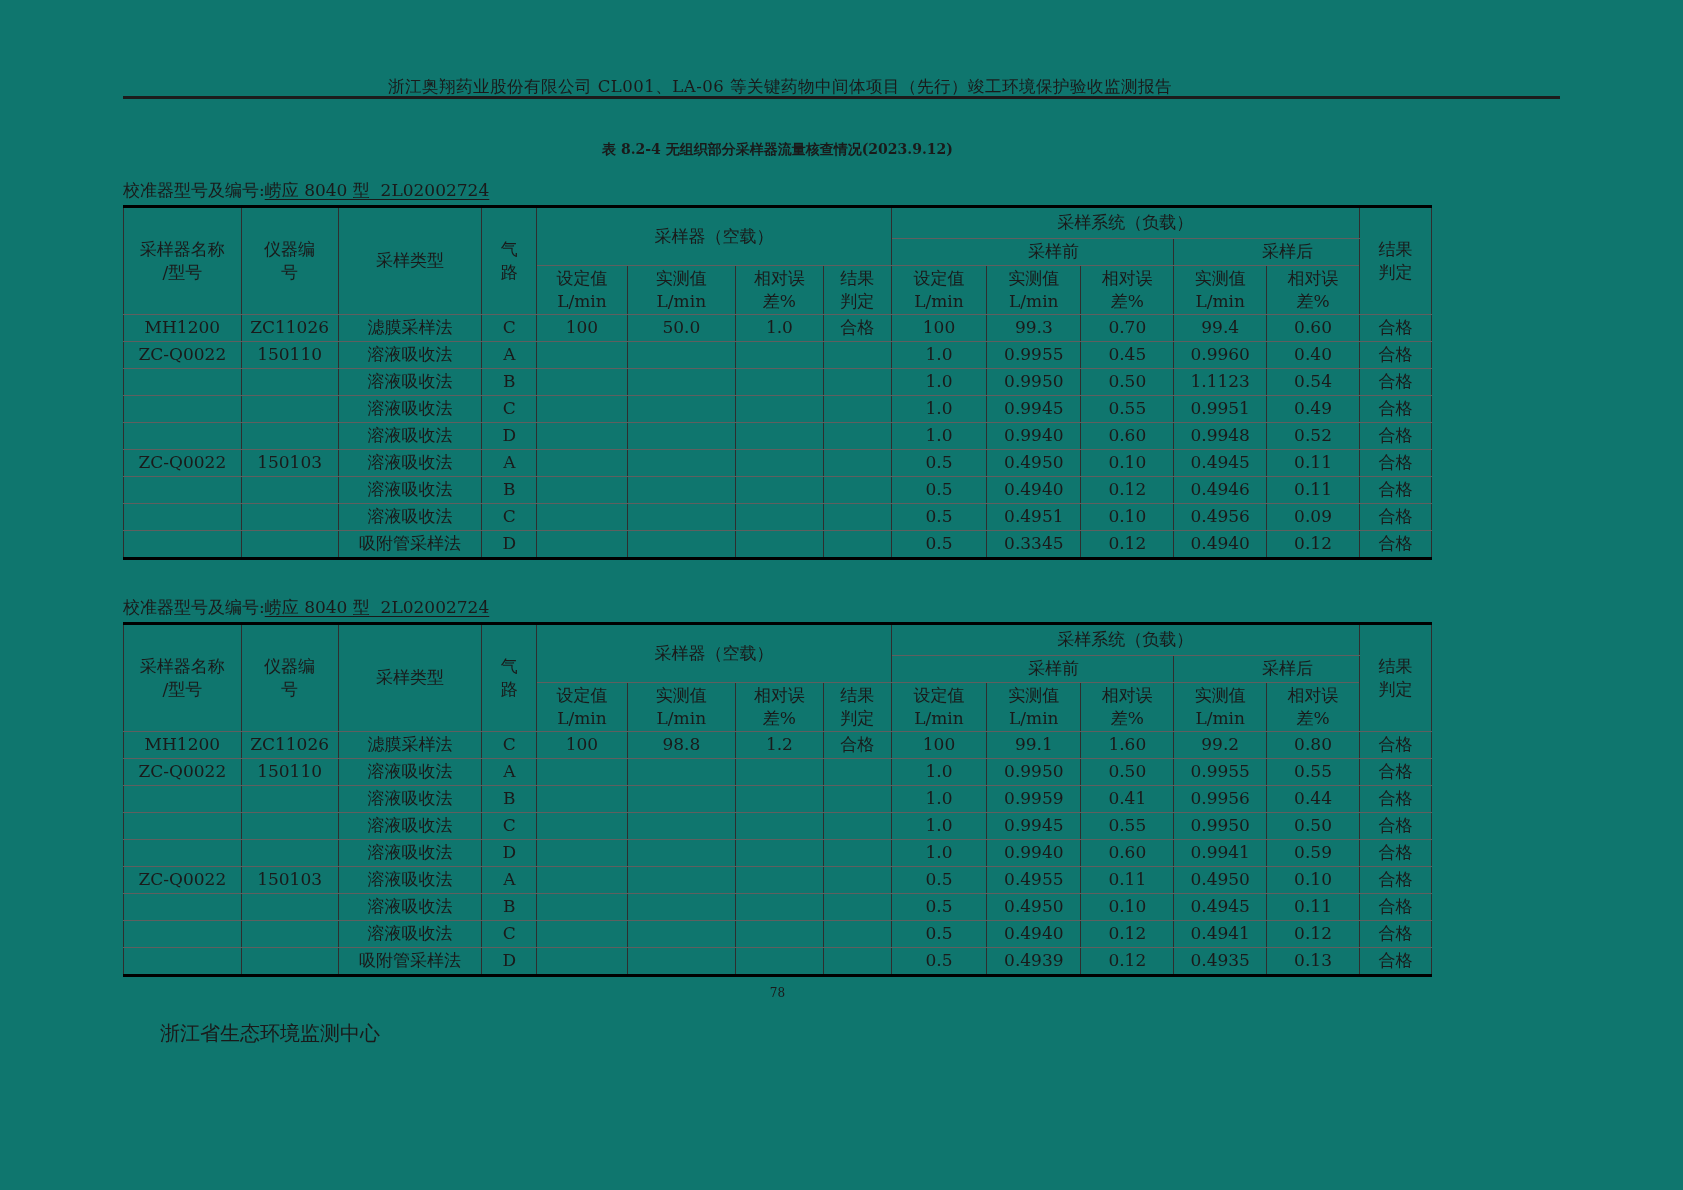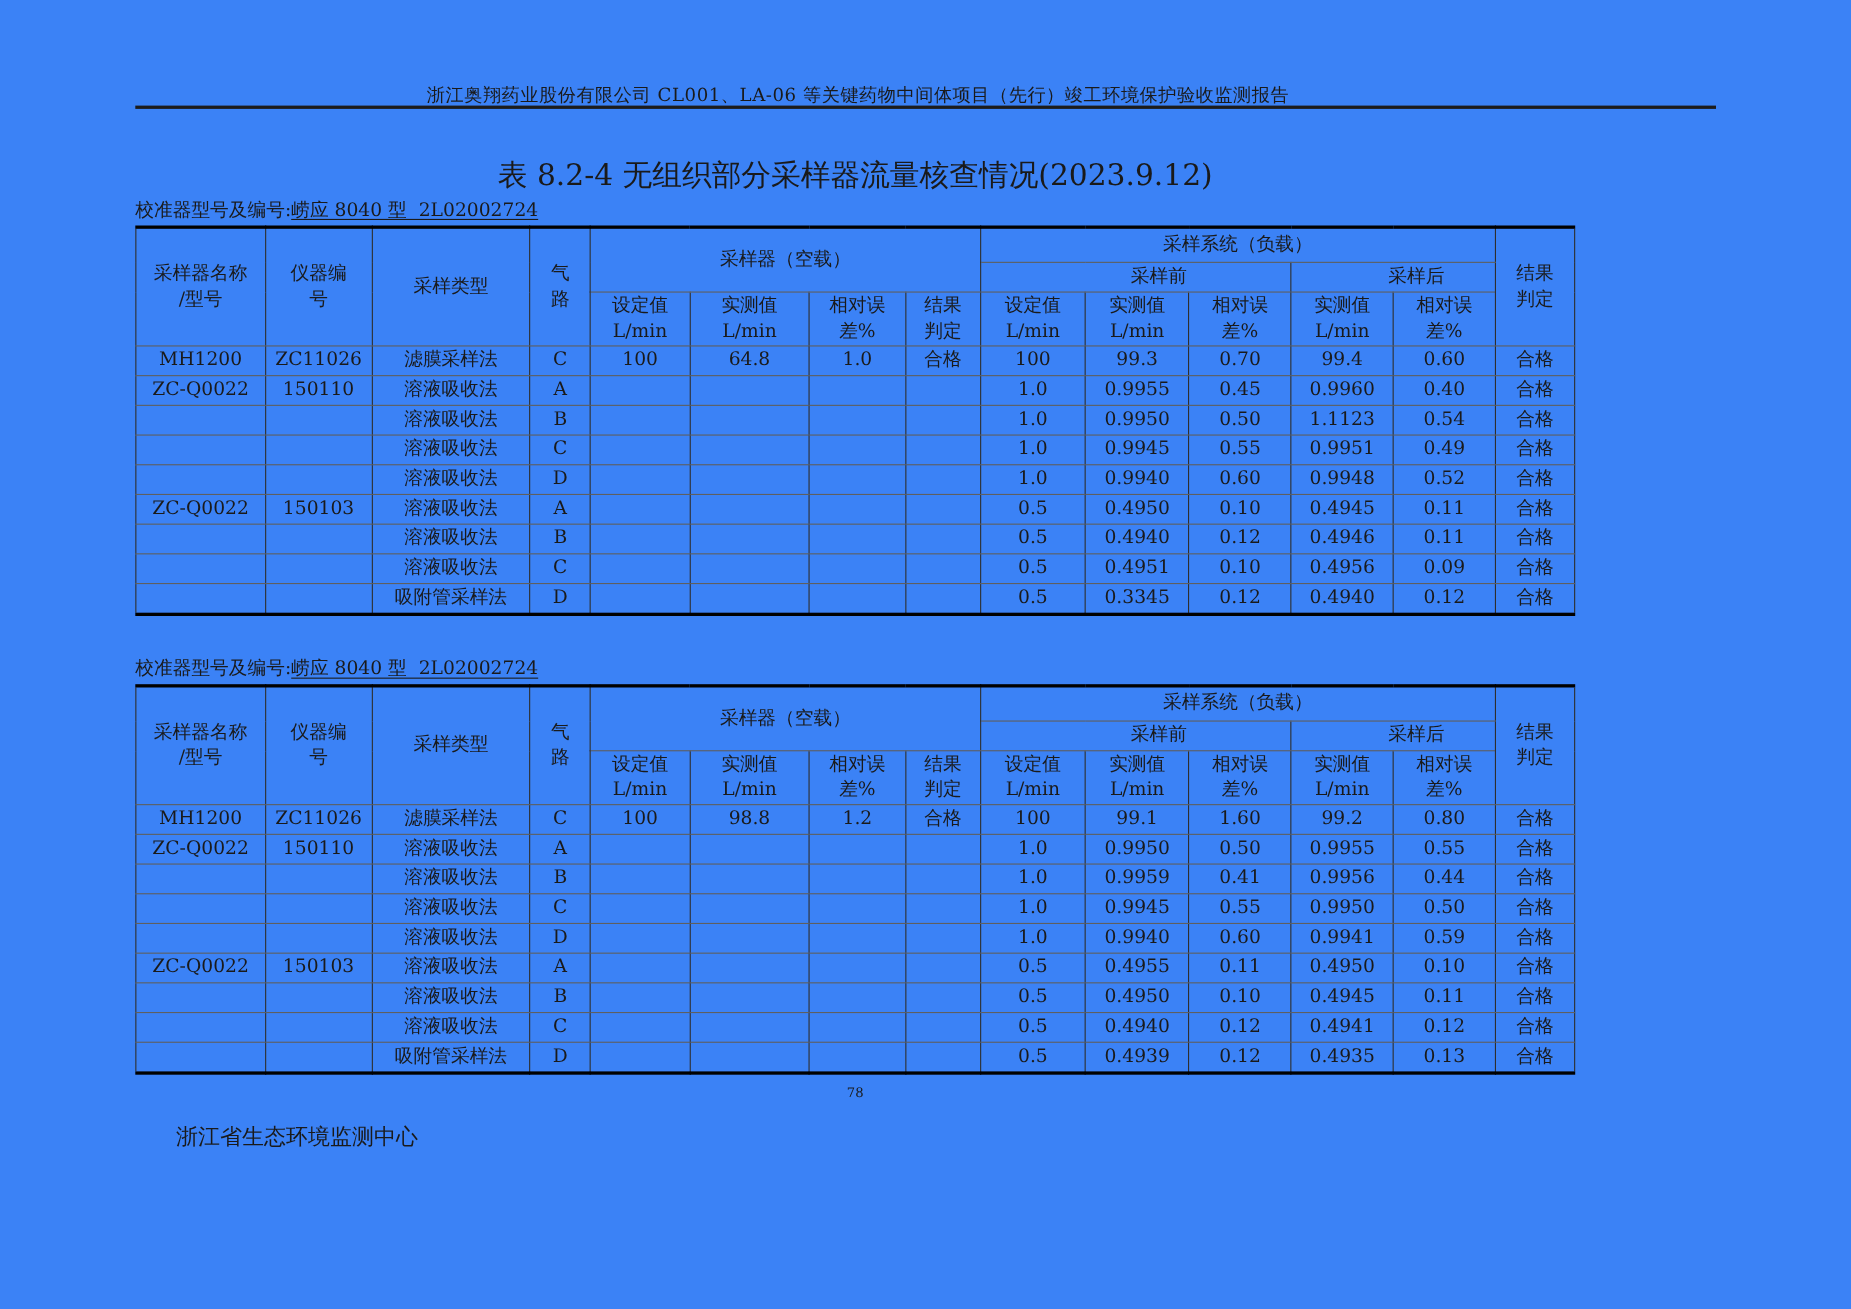--- a/index.html
+++ b/index.html
@@ -1,21 +1,21 @@
 <!DOCTYPE html>
 <html><head>
 <meta charset="utf-8">
 <style>
   html, body { margin: 0; padding: 0; background: #e8e8e8; }
   .page {
     position: relative;
     width: 1683px;
     height: 1190px;
     margin: 0 auto;
-    background: #3b82f6;
+    background: #0f766e;
     font-family: "DejaVu Serif", "Liberation Serif", serif;
     color: #1a1a1a;
     overflow: hidden;
   }
   .doc-header-text {
     position: absolute;
     top: 76px; left: 123px; width: 1314px;
     text-align: center;
     font-size: 16.5px;
     letter-spacing: 0.5px;
@@ -23,22 +23,22 @@
   }
   .doc-header-rule {
     position: absolute;
     top: 96px; left: 123px; width: 1437px; height: 3px;
     background: #1c1c1c;
   }
   .table-title {
     position: absolute;
     left: 123px; width: 1309px;
     text-align: center;
-    font-size: 27px;
-    font-weight: normal;
+    font-size: 14px;
+    font-weight: bold;
     white-space: nowrap;
   }
   .t1-title { top: 141px; }
   .t2-title { top: 559px; }
   .calib-line {
     position: absolute;
     left: 123px; width: 1314px;
     text-align: left;
     font-size: 17px;
     white-space: nowrap;
@@ -182,21 +182,21 @@
           </th>
       </tr>
     </thead>
     <tbody>
         <tr>
           <td>MH1200</td>
           <td>ZC11026</td>
           <td>滤膜采样法</td>
           <td>C</td>
           <td>100</td>
-          <td>64.8</td>
+          <td>50.0</td>
           <td>1.0</td>
           <td>合格</td>
           <td>100</td>
           <td>99.3</td>
           <td>0.70</td>
           <td>99.4</td>
           <td>0.60</td>
           <td>合格</td>
         </tr>
         <tr>

